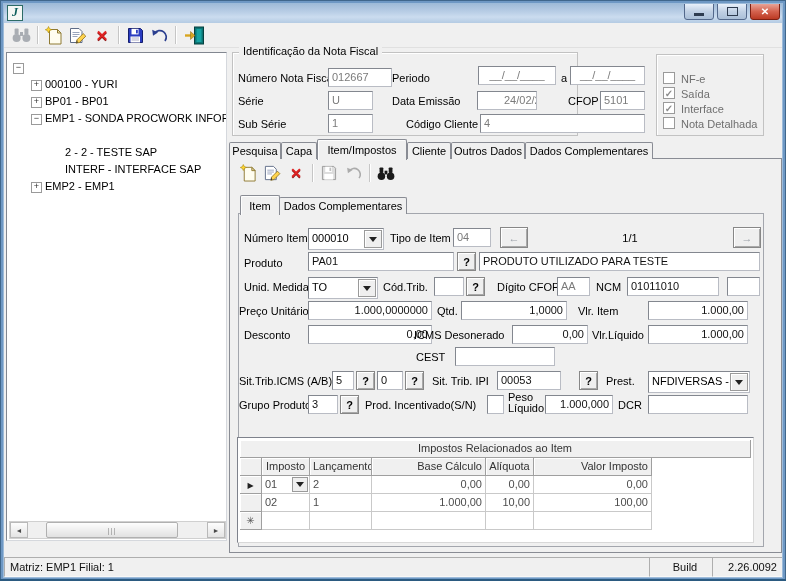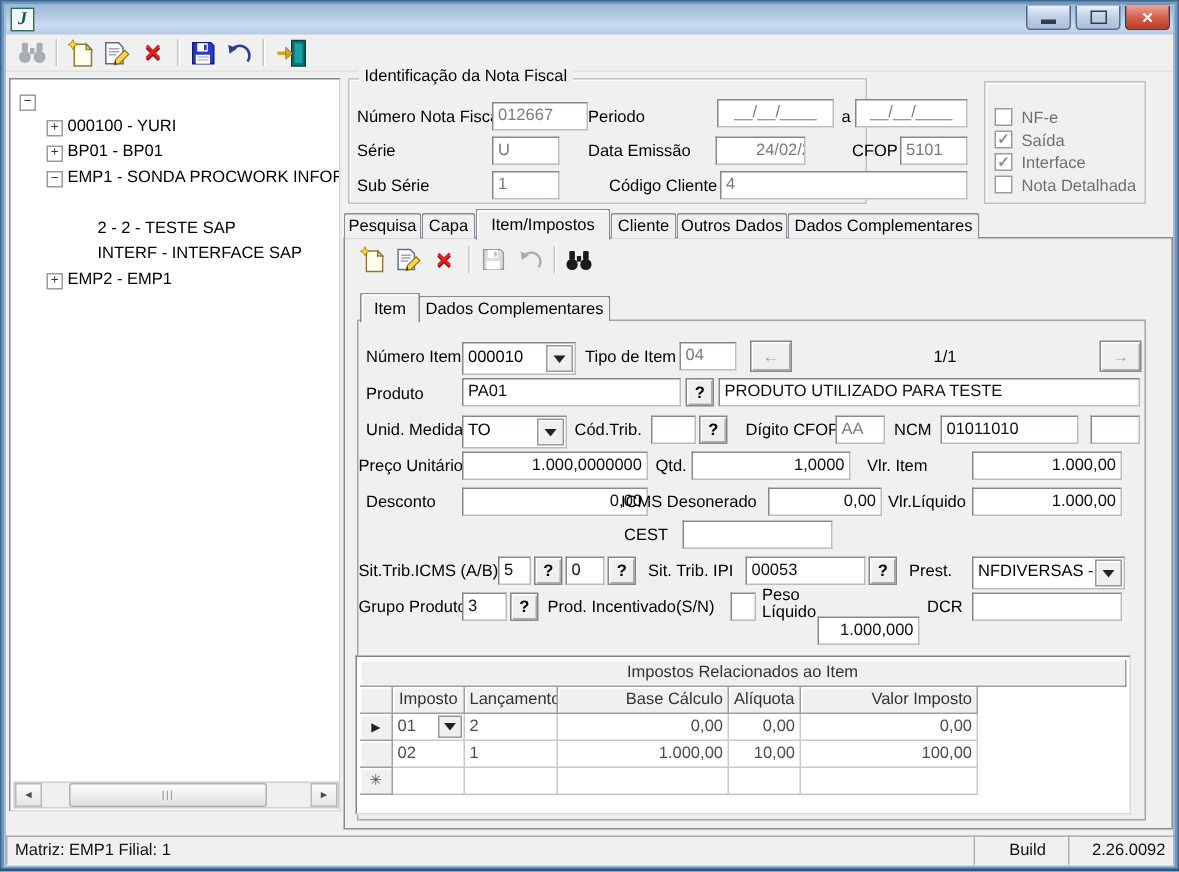--- a/index.html
+++ b/index.html
@@ -350,38 +350,38 @@
 
 <div class="a lbl" style="left:416px;top:351px;">CEST</div>
 <div class="a inp" style="left:455px;top:347px;width:100px;"></div>
 
 <div class="a lbl" style="left:239px;top:375px;">Sit.Trib.ICMS (A/B)</div>
 <div class="a inp" style="left:332px;top:371px;width:22px;">5</div>
 <div class="btn a" style="left:356px;top:371px;width:19px;height:19px;font-weight:bold;">?</div>
 <div class="a inp" style="left:377px;top:371px;width:26px;">0</div>
 <div class="btn a" style="left:405px;top:371px;width:19px;height:19px;font-weight:bold;">?</div>
 <div class="a lbl" style="left:432px;top:375px;">Sit. Trib. IPI</div>
-<div class="a inp" style="left:497px;top:371px;width:80px;">00053</div>
+<div class="a inp" style="left:497px;top:371px;width:64px;">00053</div>
 <div class="btn a" style="left:579px;top:371px;width:19px;height:19px;font-weight:bold;">?</div>
 <div class="a lbl" style="left:606px;top:375px;">Prest.</div>
 <div class="combo" style="left:648px;top:371px;width:100px;">
   <span class="ct">NFDIVERSAS - DIV</span>
   <span class="dd"></span>
 </div>
 
 <div class="a lbl" style="left:239px;top:399px;">Grupo Produto</div>
 <div class="a inp" style="left:308px;top:395px;width:30px;">3</div>
 <div class="btn a" style="left:340px;top:395px;width:19px;height:19px;font-weight:bold;">?</div>
 <div class="a lbl" style="left:365px;top:399px;">Prod. Incentivado(S/N)</div>
 <div class="a inp" style="left:487px;top:395px;width:17px;"></div>
 <div class="a lbl" style="left:508px;top:392px;line-height:11px;">
   <div>Peso</div>
   <div>Líquido</div>
 </div>
-<div class="a inp r" style="left:545px;top:411px;width:68px;">1.000,000</div>
+<div class="a inp r" style="left:545px;top:395px;width:68px;">1.000,000</div>
 <div class="a lbl" style="left:618px;top:399px;">DCR</div>
 <div class="a inp" style="left:648px;top:395px;width:100px;"></div>
 
 <div class="a" style="left:237px;top:437px;width:517px;height:106px;background:#fff;border:1px solid;border-color:#7e828c #d8d8d8 #d8d8d8 #7e828c;">
   <div style="position:absolute;left:2px;top:2px;width:511px;">
     <div class="grow">
       <div class="gc gh c" style="width:511px;">Impostos Relacionados ao Item</div>
     </div>
     <div class="grow">
       <div class="gc gh" style="width:22px;"></div>

